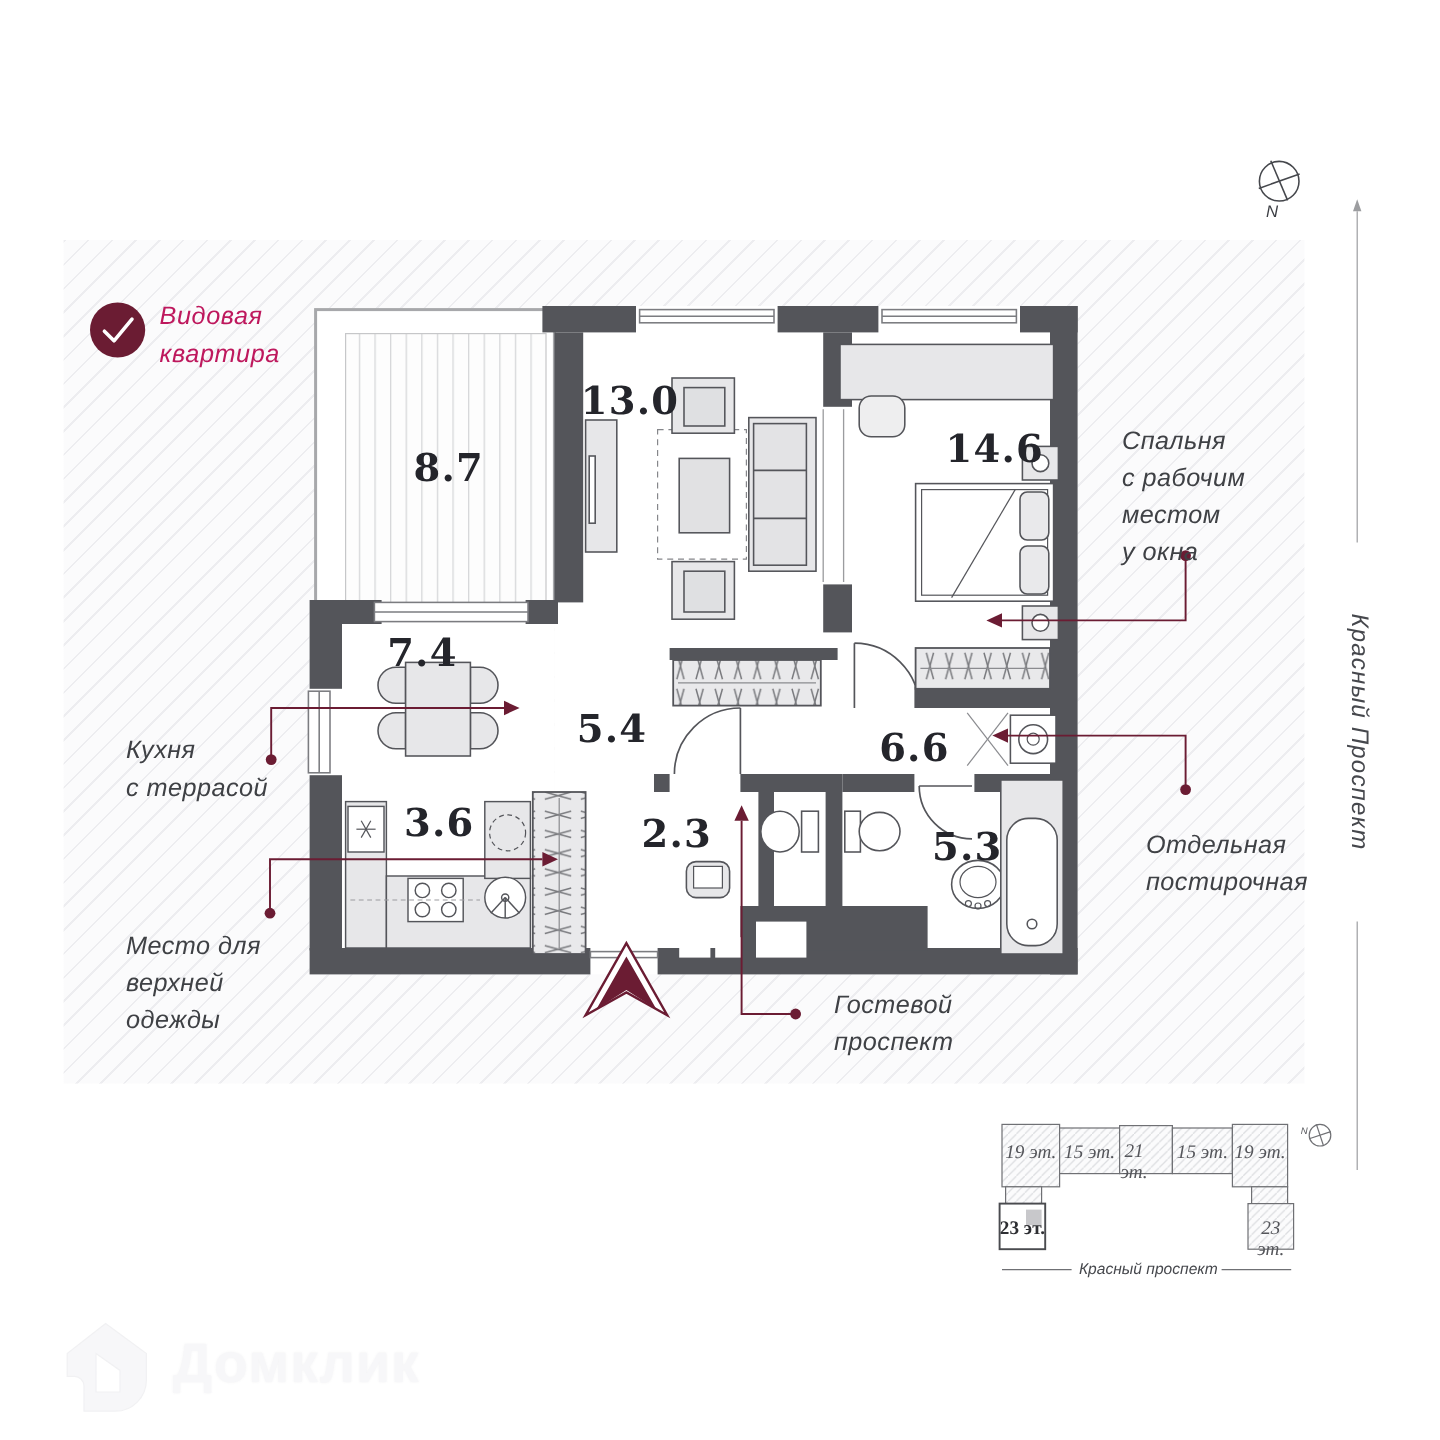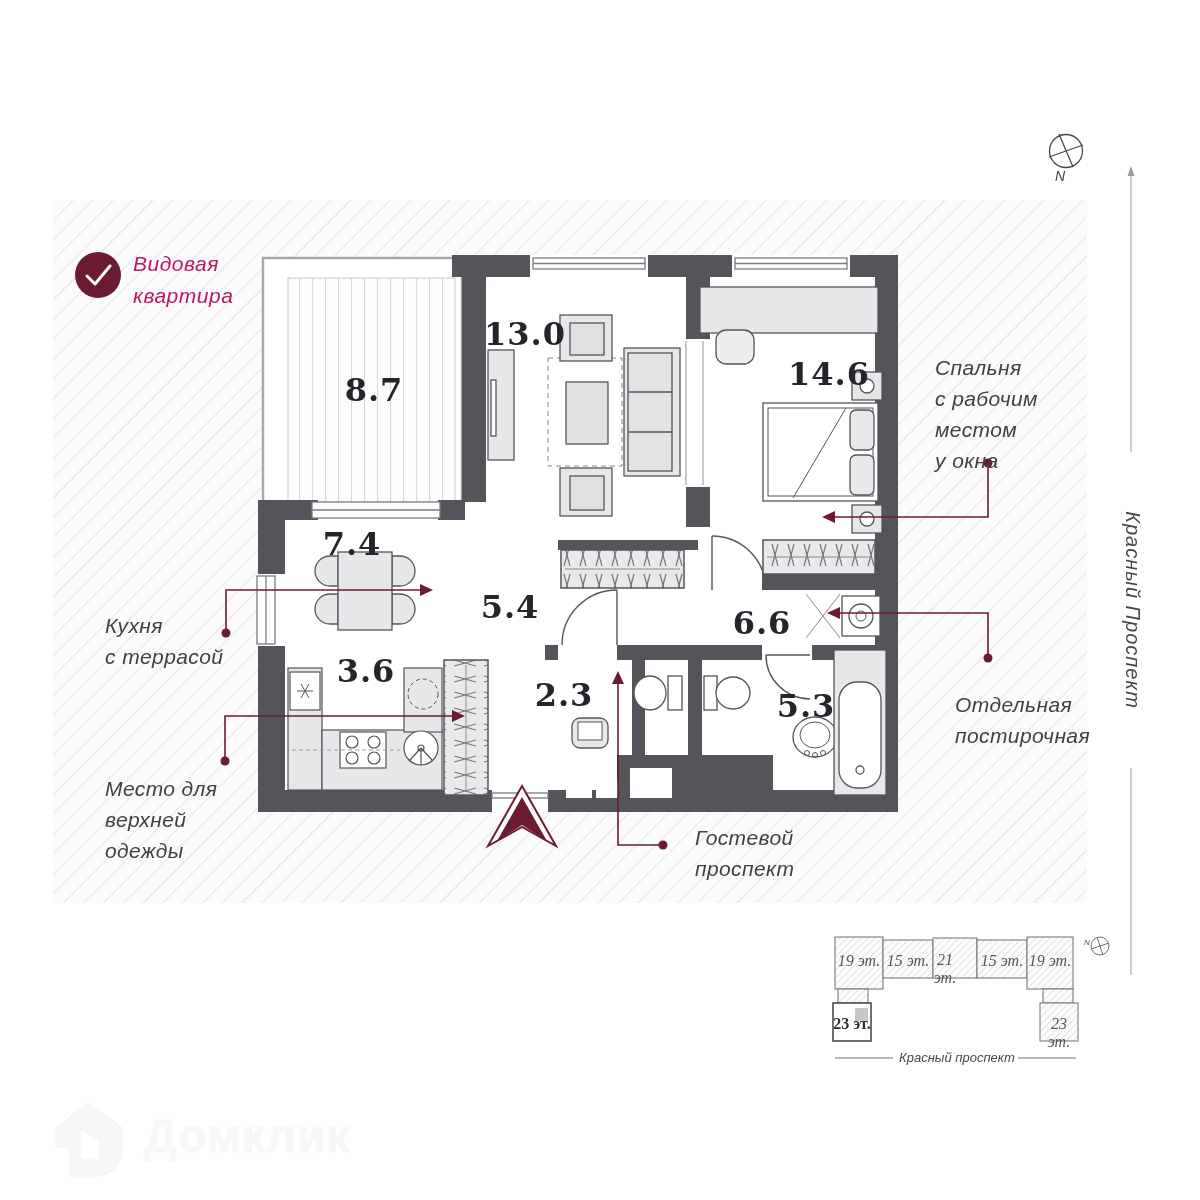--- a/index.html
+++ b/index.html
@@ -289,21 +289,21 @@
 <div class="abs n-label" style="left:1055px;top:168px;">N</div>
 
 <div class="abs street-v" style="left:971px;top:597px;">Красный Проспект</div>
 
 <div class="abs area" style="left:334px;top:371px;">8.7</div>
 <div class="abs area" style="left:484px;top:315px;">13.0</div>
 <div class="abs area" style="left:772px;top:355px;margin-left:16px;">14.6</div>
 <div class="abs area" style="left:312px;top:525px;">7.4</div>
 <div class="abs area" style="left:470px;top:588px;">5.4</div>
 <div class="abs area" style="left:722px;top:604px;">6.6</div>
-<div class="abs area" style="left:326px;top:652px;">3.6</div>
+<div class="abs area" style="left:326px;top:667px;">3.6</div>
 <div class="abs area" style="left:524px;top:676px;">2.3</div>
 <div class="abs area" style="left:766px;top:687px;">5.3</div>
 
 <div class="abs callout" style="left:935px;top:340px;margin-top:12px;">
   <div>Спальня</div>
   <div>с рабочим</div>
   <div>местом</div>
   <div>у окна</div>
 </div>
 

